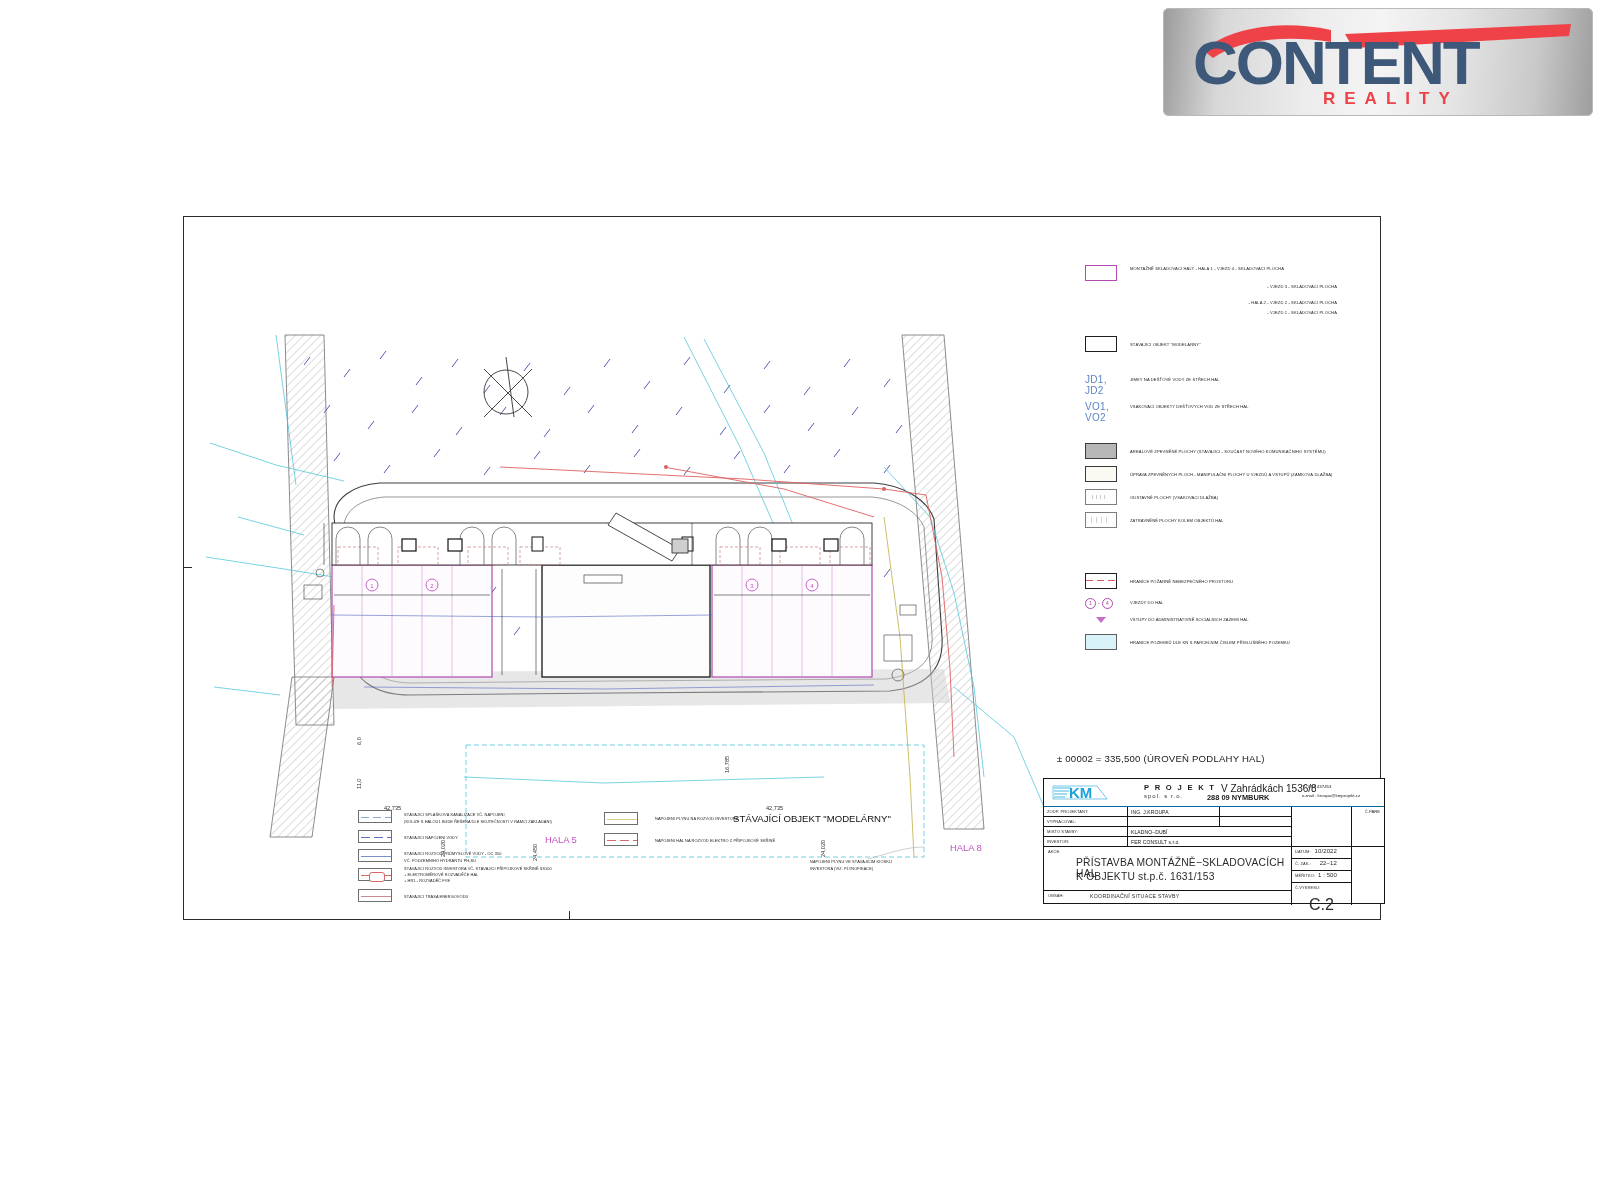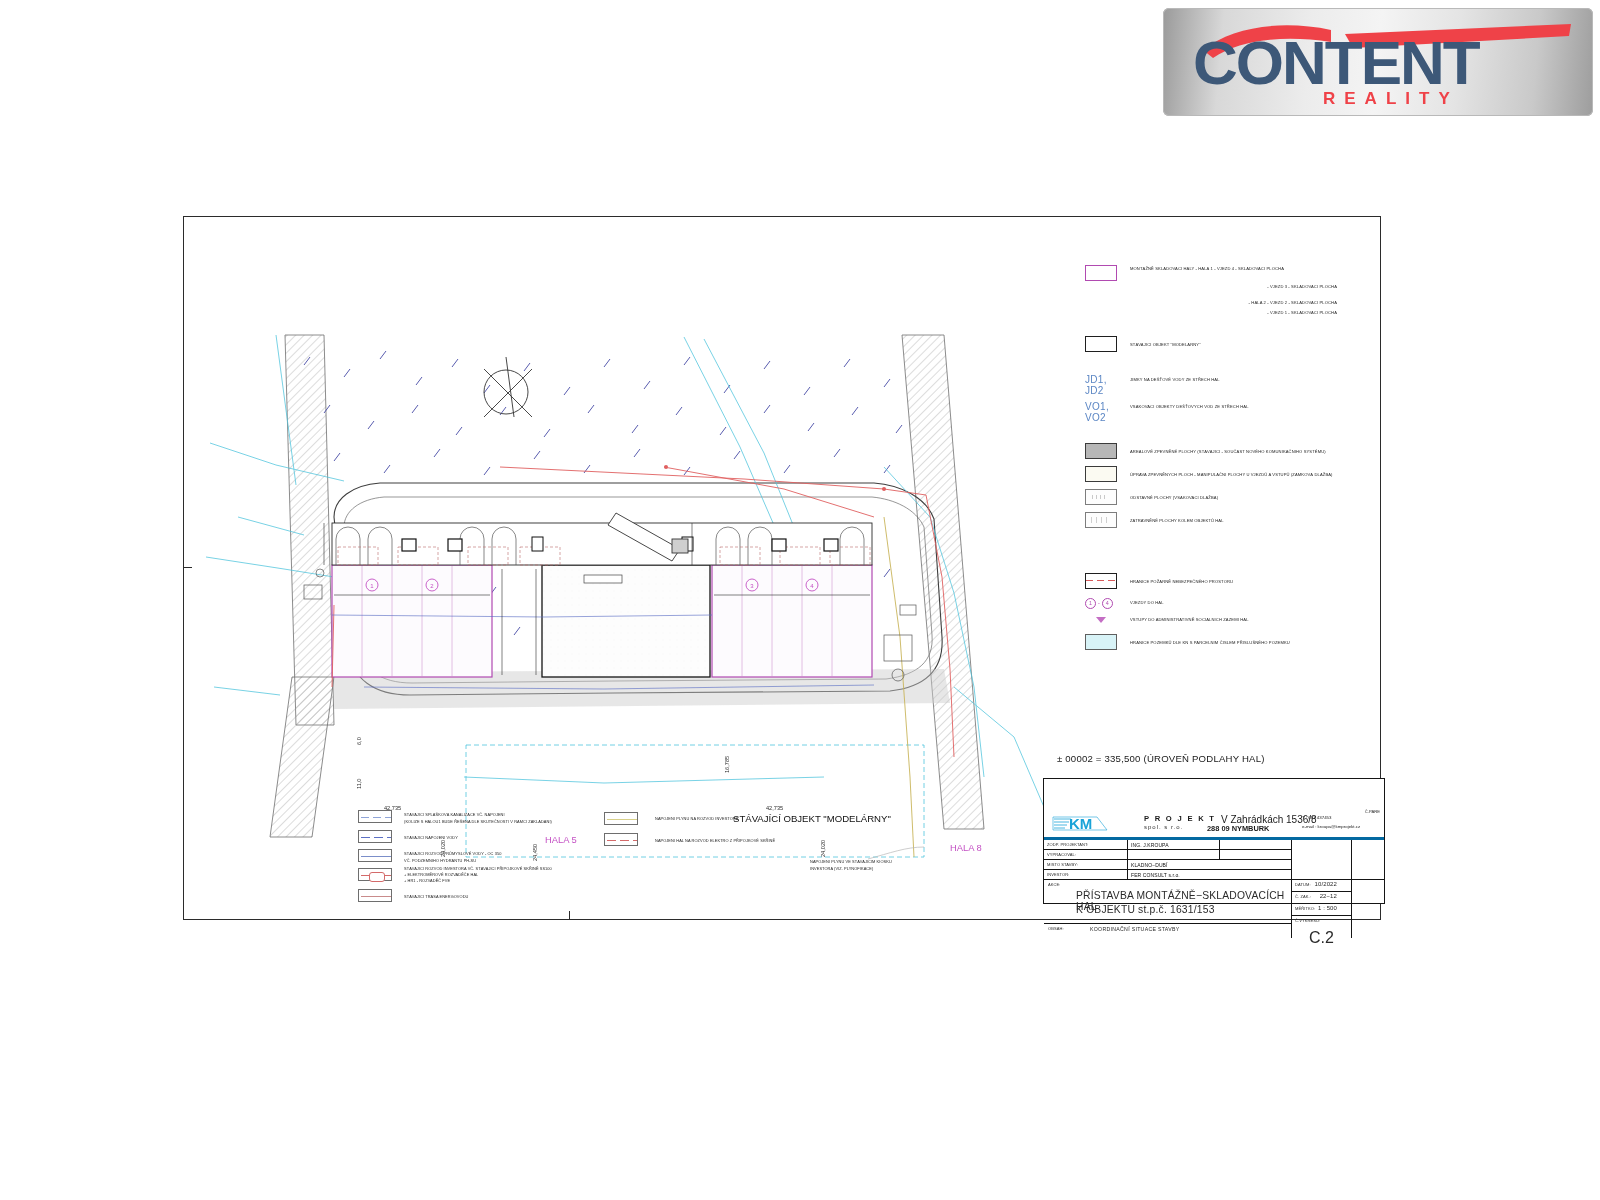--- a/index.html
+++ b/index.html
@@ -49,21 +49,21 @@
        border-top:6px solid transparent;position:relative;}
   .tri::after{content:"";position:absolute;left:-5px;top:-6px;width:0;height:0;
        border-left:5px solid transparent;border-right:5px solid transparent;border-top:6px solid #c46ec4;}
 
   
   #level-note{position:absolute;left:1057px;top:753px;font-size:9.6px;color:#1a1a1a;letter-spacing:.2px;}
 
   
   #tblock{position:absolute;left:1043px;top:778px;width:342px;height:126px;
           border:1px solid #151515;background:#fff;box-sizing:border-box;}
-  #tb-head{position:relative;height:27px;border-bottom:3px solid #0369a1;margin-top:31px;}
+  #tb-head{position:relative;height:27px;border-bottom:1px solid #0369a1;}
   .tb-km{position:absolute;left:7px;top:4px;width:78px;height:19px;}
   .tb-projekt{position:absolute;left:100px;top:4px;font-size:7.6px;font-weight:bold;letter-spacing:1.8px;}
   .tb-spol{position:absolute;left:100px;top:14px;font-size:6px;letter-spacing:1px;color:#333;}
   .tb-addr1{position:absolute;left:177px;top:4px;font-size:10px;}
   .tb-addr2{position:absolute;left:163px;top:14px;font-size:7.4px;font-weight:bold;}
   .tb-t{position:absolute;left:258px;top:5px;font-size:4.4px;}
   .tb-e{position:absolute;left:258px;top:14px;font-size:4.4px;}
 
   .tb-grid{position:relative;height:98px;}
   .cell{position:absolute;box-sizing:border-box;border-right:1px solid #151515;

